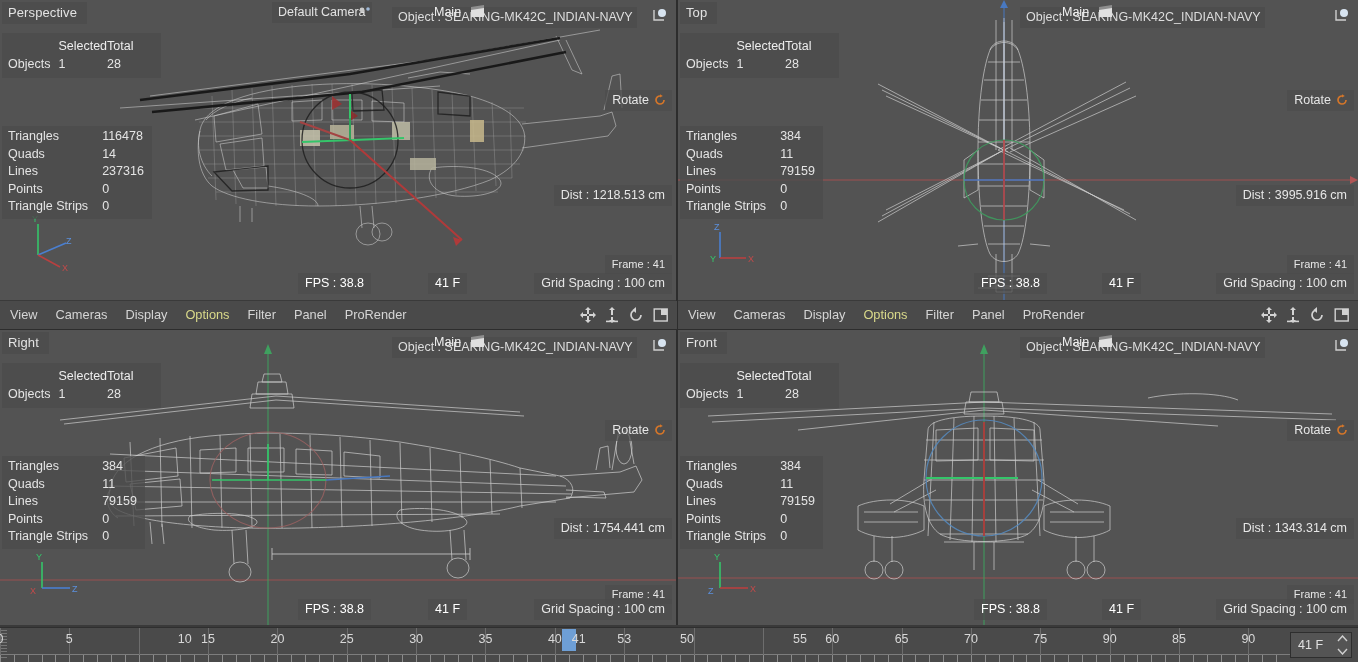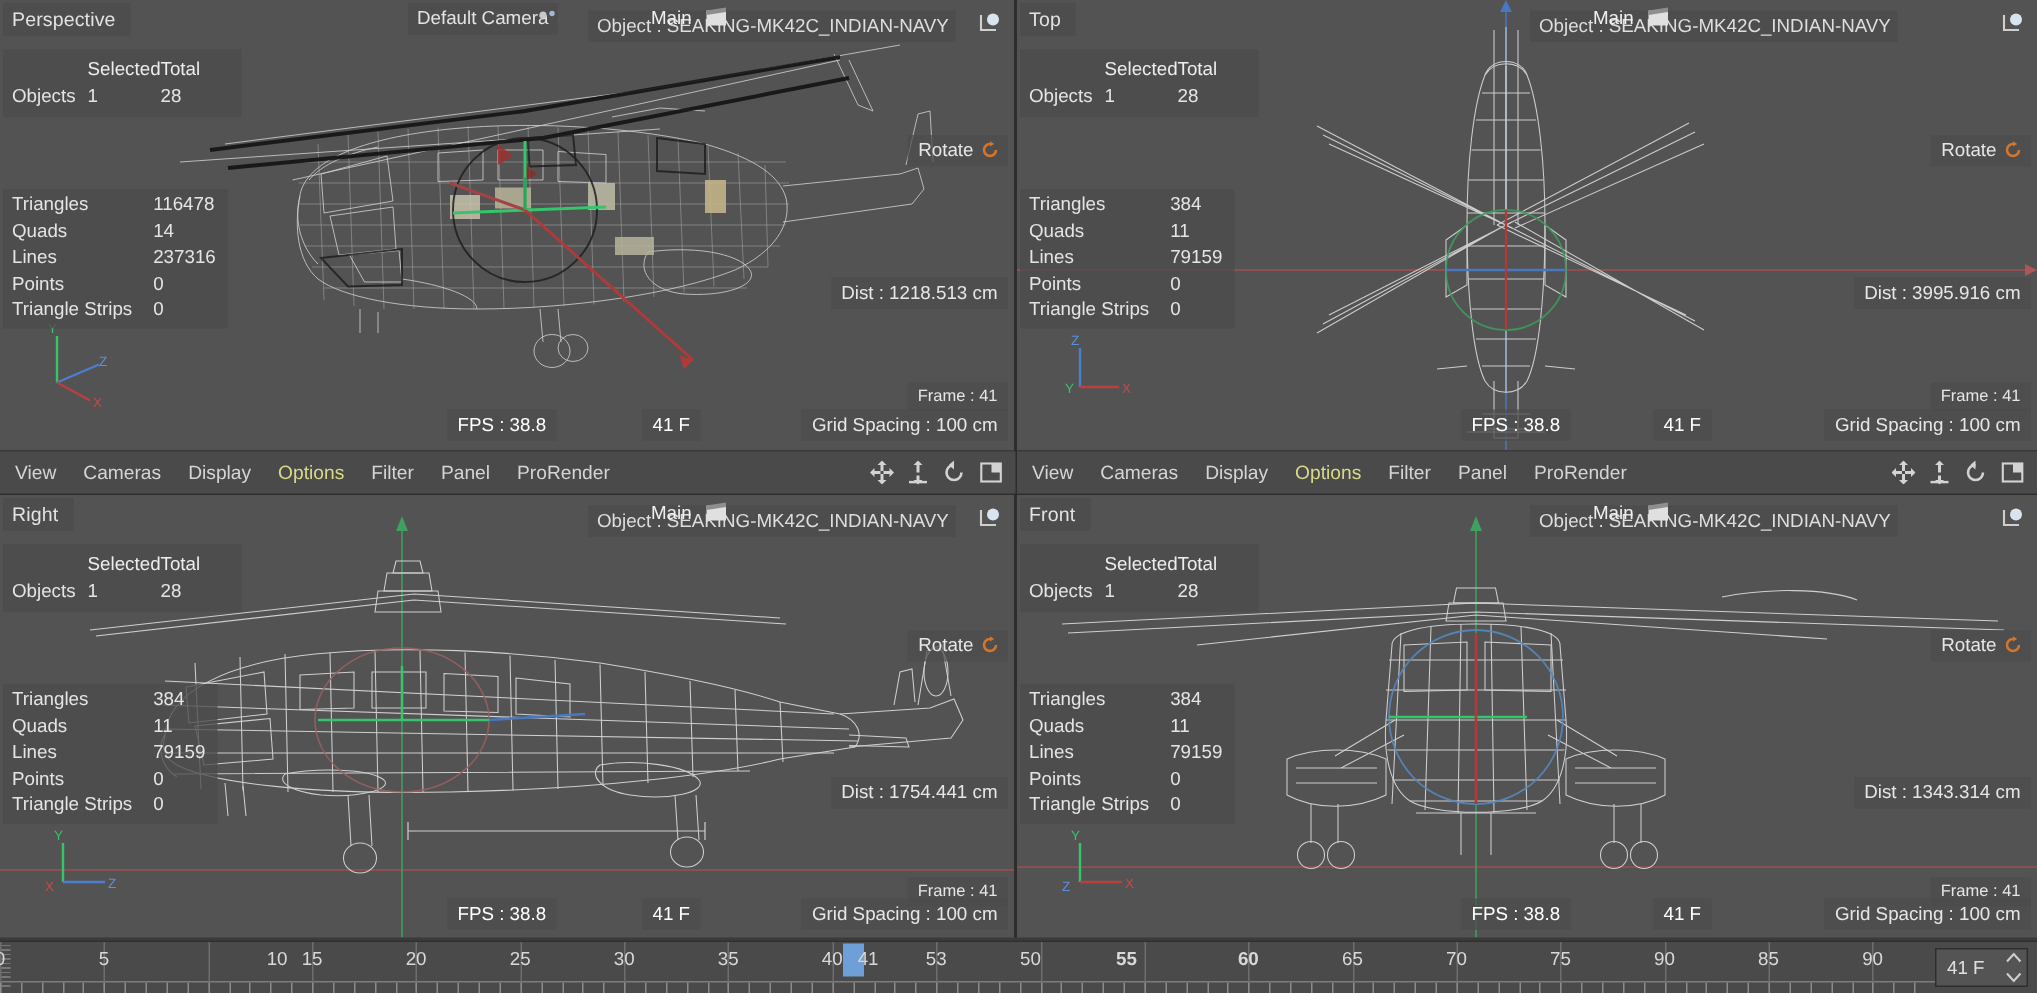--- a/index.html
+++ b/index.html
@@ -914,22 +914,22 @@
         <div class="tl-num" style="left: 69.3548px;">5</div>
         <div class="tl-num" style="left: 138.71px; margin-left: 46px;">10</div>
         <div class="tl-num" style="left: 208.065px;">15</div>
         <div class="tl-num" style="left: 277.419px;">20</div>
         <div class="tl-num" style="left: 346.774px;">25</div>
         <div class="tl-num" style="left: 416.129px;">30</div>
         <div class="tl-num" style="left: 485.484px;">35</div>
         <div class="tl-num" style="left: 554.839px;">40</div>
         <div class="tl-num" style="left: 624.194px;">53</div>
         <div class="tl-num" style="left: 687px;">50</div>
-        <div class="tl-num" style="left: 751px; font-weight: bold;">55</div>
-        <div class="tl-num" style="left: 832.258px; font-weight: bold;">60</div>
+        <div class="tl-num" style="left: 800px;">55</div>
+        <div class="tl-num" style="left: 832.258px;">60</div>
         <div class="tl-num" style="left: 901.613px;">65</div>
         <div class="tl-num" style="left: 970.968px;">70</div>
         <div class="tl-num" style="left: 1040.32px;">75</div>
         <div class="tl-num" style="left: 1109.68px;">90</div>
         <div class="tl-num" style="left: 1179.03px;">85</div>
         <div class="tl-num" style="left: 1248.39px;">90</div>
         <div class="tl-play" style="left: 561.71px;"></div>
         <div class="tl-num" style="left: 578.71px;">41</div>
       </div>
     <div class="tl-field">41 F</div>

